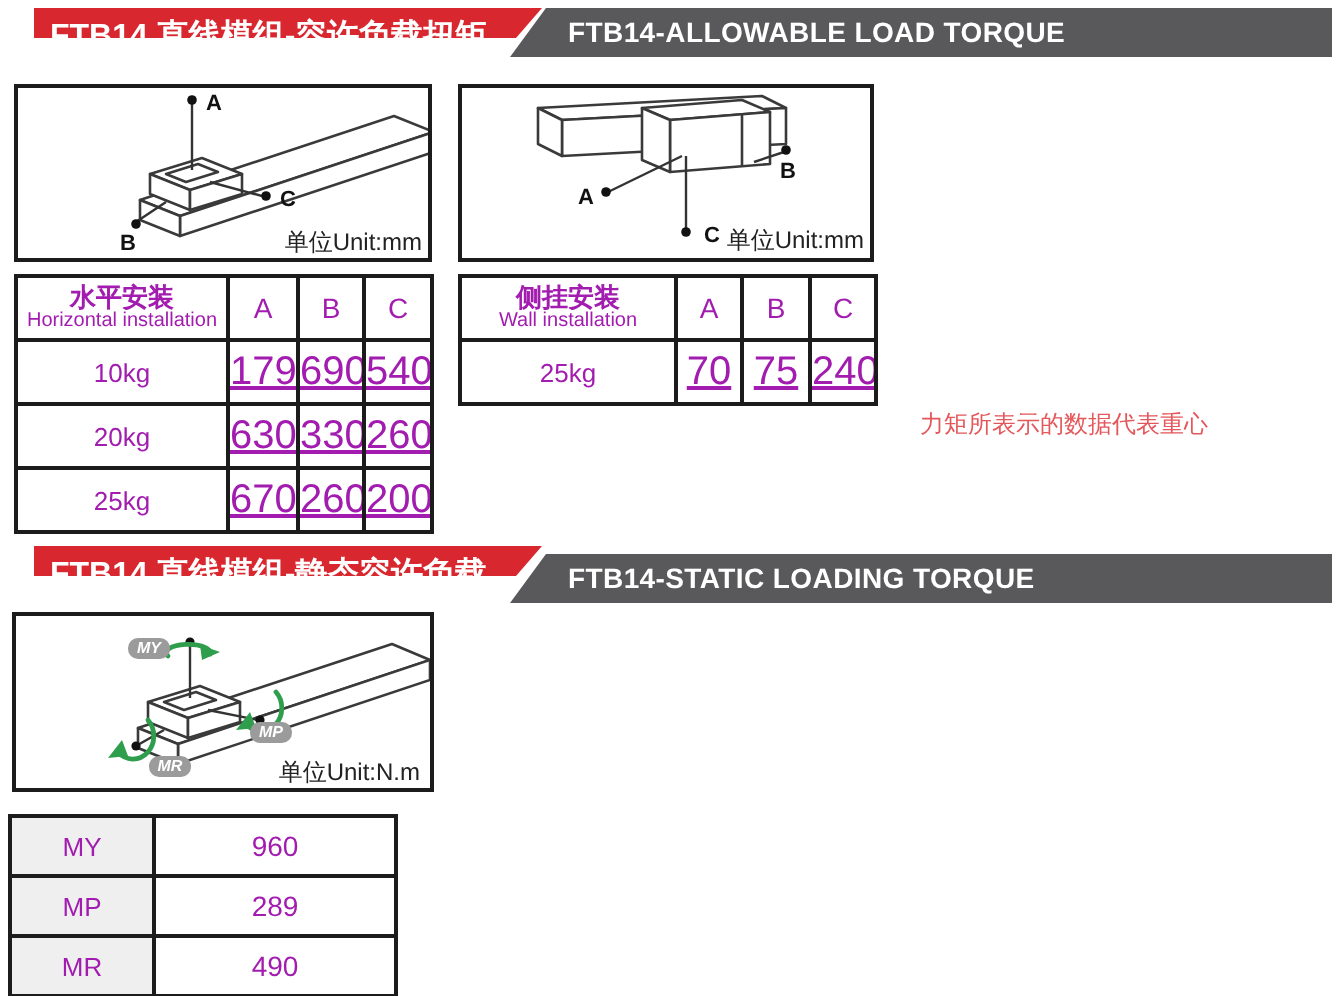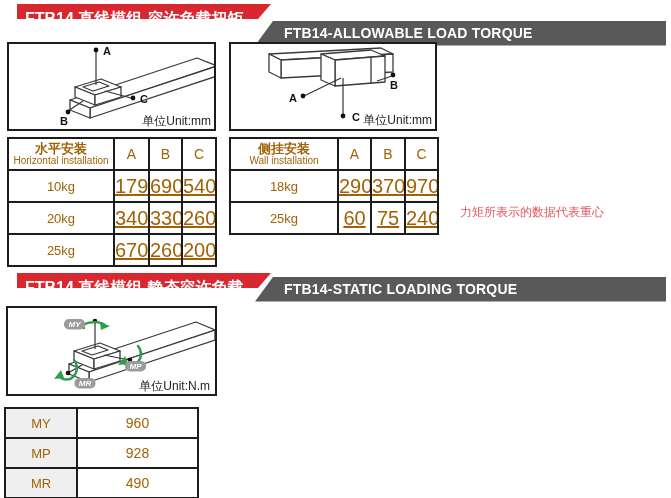--- a/index.html
+++ b/index.html
@@ -34,21 +34,21 @@
   .unitlabel{font:12px "Liberation Sans","DejaVu Sans",sans-serif;fill:#222222;}
   .garc{stroke:#2f9e4c;stroke-width:2.4;fill:none;stroke-linecap:round;}
   .gtri{fill:#2f9e4c;stroke:none;}
   .badge{fill:#9b9b9b;stroke:none;}
   .badgetext{font:italic bold 8px "Liberation Sans","DejaVu Sans",sans-serif;fill:#ffffff;text-anchor:middle;}
 
   
   table.spec{position:absolute;border-collapse:collapse;table-layout:fixed;background:#ffffff;}
   .spec th,.spec td{
     border:2px solid #1c1c1c;text-align:center;vertical-align:middle;
-    color:#a16207;background:#ffffff;padding:0;font-weight:normal;overflow:hidden;
+    color:#a21caf;background:#ffffff;padding:0;font-weight:normal;overflow:hidden;
   }
   .spec .hcell{height:30px;}
   .spec .rcell{height:30px;}
   .spec .zh{font-size:13px;font-weight:bold;line-height:14px;}
   .spec .en{font-size:10px;line-height:10px;}
   .spec .colhead{font-size:14px;}
   .spec .load{font-size:13px;}
   .spec .num{font-size:20px;text-decoration:underline;}
   table.moment td,table.moment th{height:28px;}
   table.moment th{background:#efefef;font-size:13px;}
@@ -58,21 +58,21 @@
   .note{position:absolute;left:460px;top:205px;color:#e4575b;white-space:nowrap;font-family:Liberation Serif, serif;}
   .note .nzh{font-size:12px;line-height:15px;}
   .note .nen{font-size:11.5px;line-height:14px;}
 </style>
 </head>
 <body>
 
 <div class="band-red" style="top:4px;">
   <span>FTB14 直线模组-容许负载扭矩</span>
 </div>
-<div class="band-gray" style="top:21px;">
+<div class="band-gray" style="top:4px;">
   <span>FTB14-ALLOWABLE LOAD TORQUE</span>
 </div>
 
 <div class="dbox" style="left:7px;top:42px;width:205px;height:85px;">
   <svg width="205" height="85" viewBox="0 0 205 85">
     <g class="iso">
       <polygon points="61,56 188,14 208,22 81,64"></polygon>
       <polygon points="81,64 208,22 208,32 81,74"></polygon>
       <polygon points="61,56 81,64 81,74 61,66"></polygon>
     </g>
@@ -139,21 +139,21 @@
     <th class="hcell colhead">C</th>
   </tr>
   <tr>
     <td class="rcell load">10kg</td>
     <td class="rcell num">1795</td>
     <td class="rcell num">690</td>
     <td class="rcell num">540</td>
   </tr>
   <tr>
     <td class="rcell load">20kg</td>
-    <td class="rcell num">340</td>
+    <td class="rcell num">630</td>
     <td class="rcell num">330</td>
     <td class="rcell num">260</td>
   </tr>
   <tr>
     <td class="rcell load">25kg</td>
     <td class="rcell num">670</td>
     <td class="rcell num">260</td>
     <td class="rcell num">200</td>
   </tr>
 </tbody>
@@ -170,28 +170,22 @@
       <tr>
     <th class="hcell">
       <div class="zh">侧挂安装</div>
       <div class="en">Wall installation</div>
     </th>
     <th class="hcell colhead">A</th>
     <th class="hcell colhead">B</th>
     <th class="hcell colhead">C</th>
   </tr>
   <tr>
-    <td class="rcell load">18kg</td>
-    <td class="rcell num">290</td>
-    <td class="rcell num">370</td>
-    <td class="rcell num">970</td>
-  </tr>
-  <tr>
     <td class="rcell load">25kg</td>
-    <td class="rcell num">60</td>
+    <td class="rcell num">70</td>
     <td class="rcell num">75</td>
     <td class="rcell num">240</td>
   </tr>
 </tbody>
   </table>
 
 <div class="note">
   <div class="nzh">力矩所表示的数据代表重心</div>
 </div>
 
@@ -245,20 +239,20 @@
       <col style="width:72px">
       <col style="width:121px">
     </colgroup>
   <tbody>
       <tr>
     <th>MY</th>
     <td>960</td>
   </tr>
   <tr>
     <th>MP</th>
-    <td>928</td>
+    <td>289</td>
   </tr>
   <tr>
     <th>MR</th>
     <td>490</td>
   </tr>
 </tbody>
   </table>
 
 </body></html>

